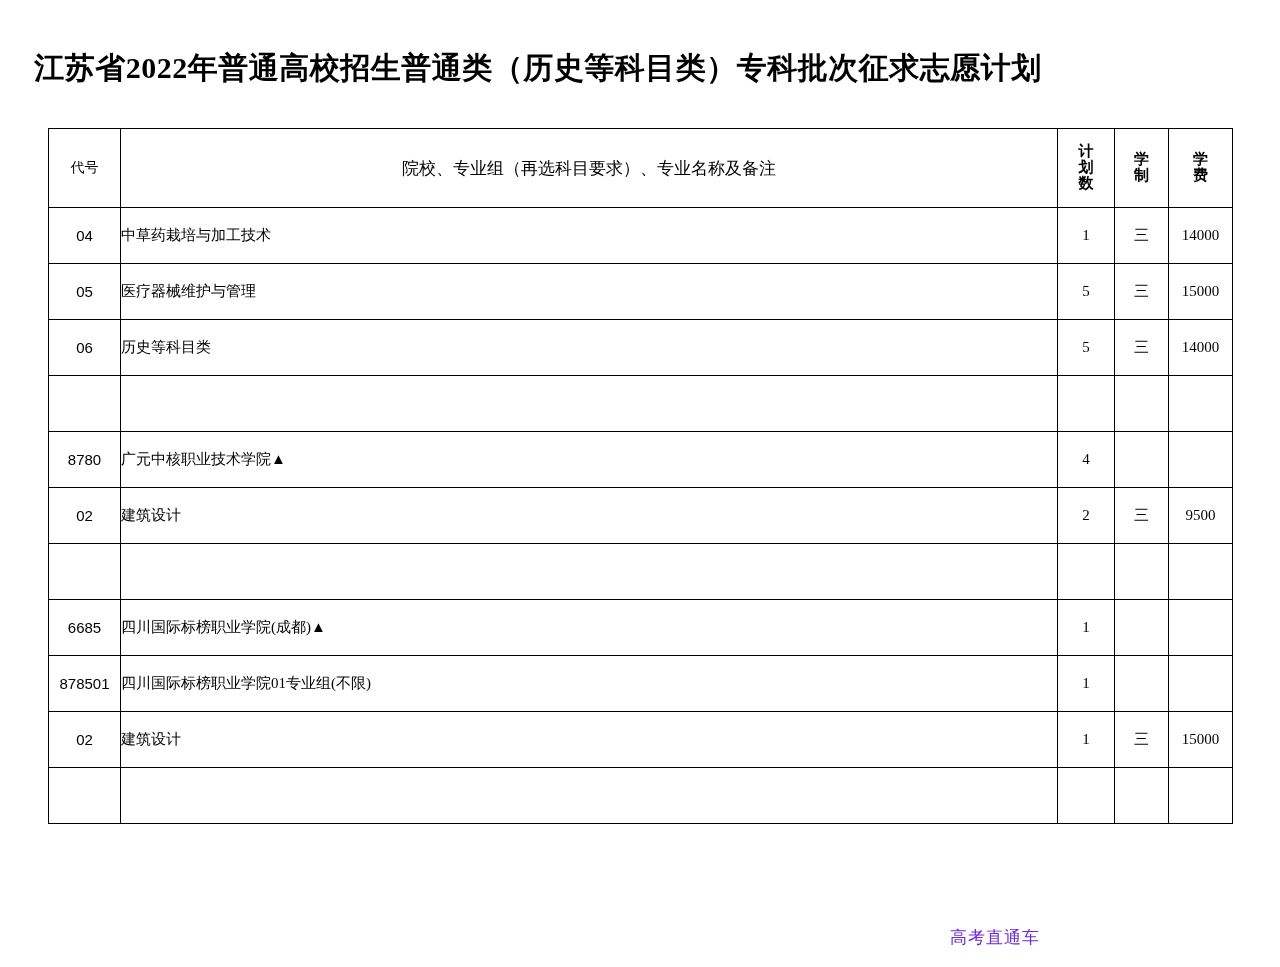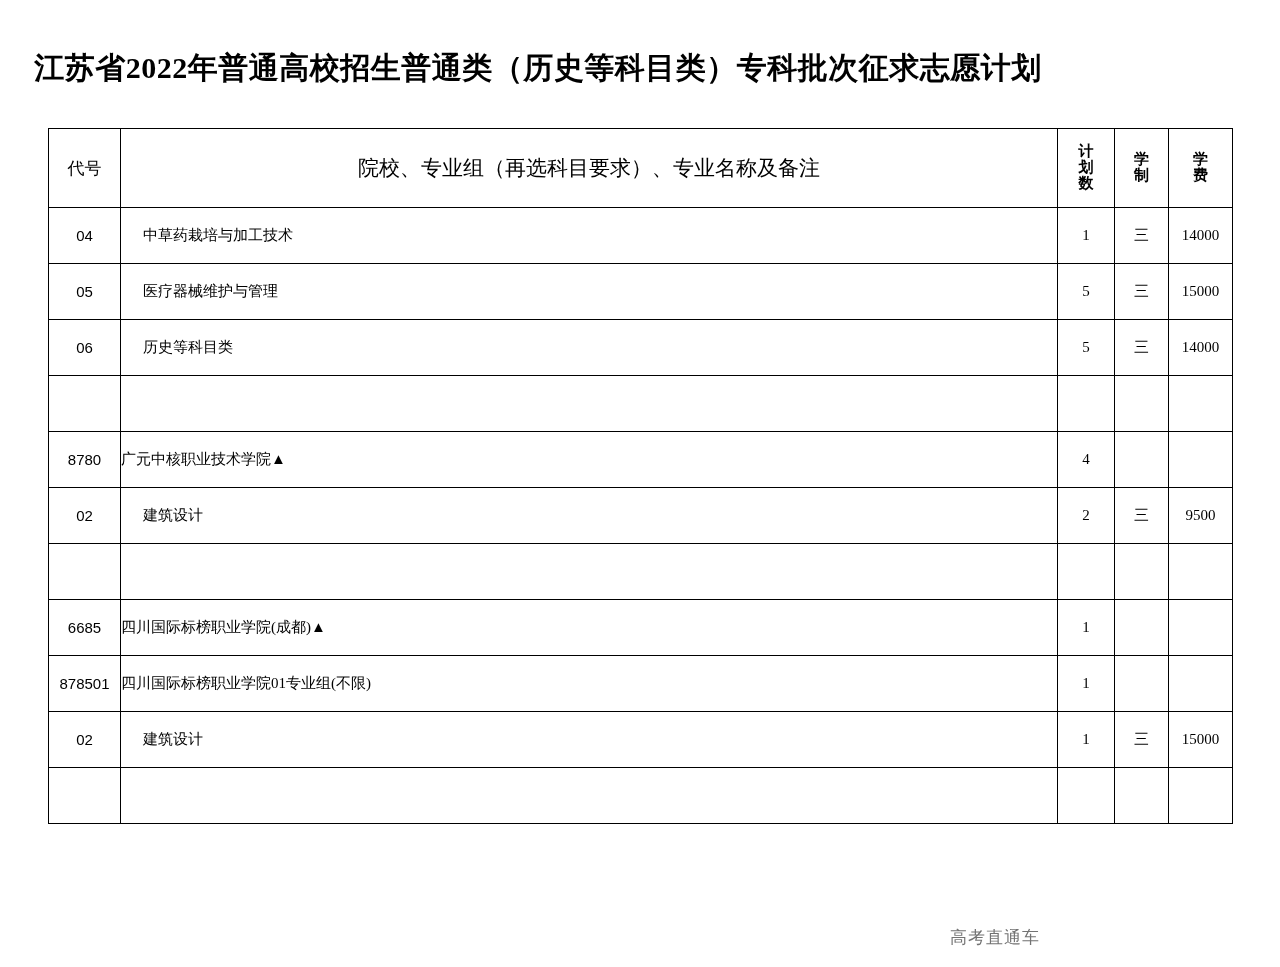--- a/index.html
+++ b/index.html
@@ -56,25 +56,25 @@
   col.c-years  { width: 54px; }
   col.c-fee    { width: 64px; }
 
   thead td {
     text-align: center;
     font-weight: bold;
     height: 78px;
     font-size: 16px;
   }
   thead td.h-code {
+    font-size: 14px;
+    margin-top: 37px;
+  }
+  thead td.h-name {
     font-size: 17px;
-    margin-top: 37px;
-  }
-  thead td.h-name {
-    font-size: 21px;
     text-align: center;
   }
   .vert-head {
     display: inline-block;
     line-height: 1.05;
     font-size: 15px;
     font-weight: bold;
   }
   .vert-head span { display: block; }
 
@@ -85,34 +85,33 @@
     text-align: center;
     font-size: 15px;
     font-family: Liberation Sans, sans-serif;
   }
   td.name {
     text-align: left;
     padding-left: 6px;
     font-size: 15px;
   }
   td.name.indent {
-    padding-left: 22px;
   }
   td.num, td.years, td.fee {
     text-align: center;
     font-size: 15px;
   }
   tr.blank td { height: 55px; }
 
   .watermark {
     position: absolute;
     right: 36px;
     bottom: 18px;
     font-size: 17px;
-    color: #737373;
+    color: #6d28d9;
     letter-spacing: 1px;
     font-family: "Liberation Sans", sans-serif;
   }
 </style>
 </head>
 <body>
 
 <div class="page">
 
   <h1 class="doc-title">江苏省2022年普通高校招生普通类（历史等科目类）专科批次征求志愿计划</h1>

